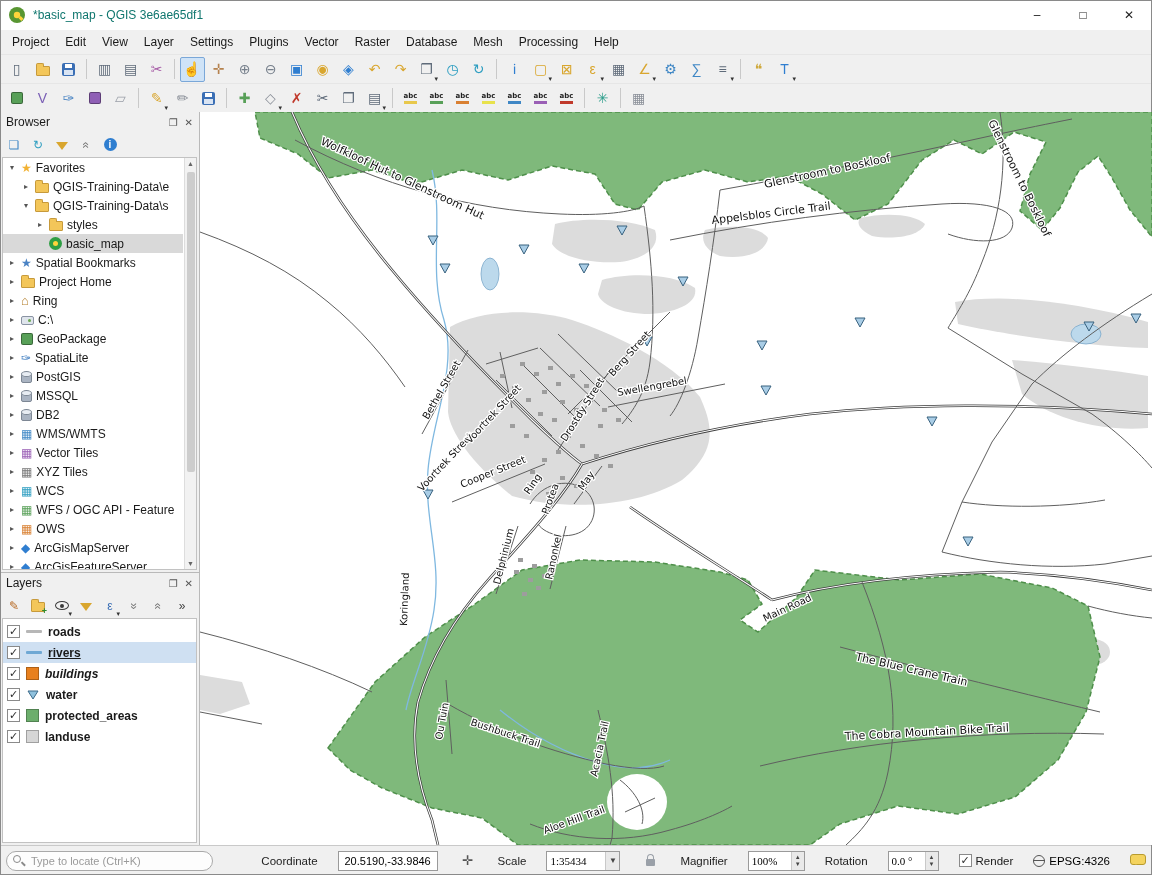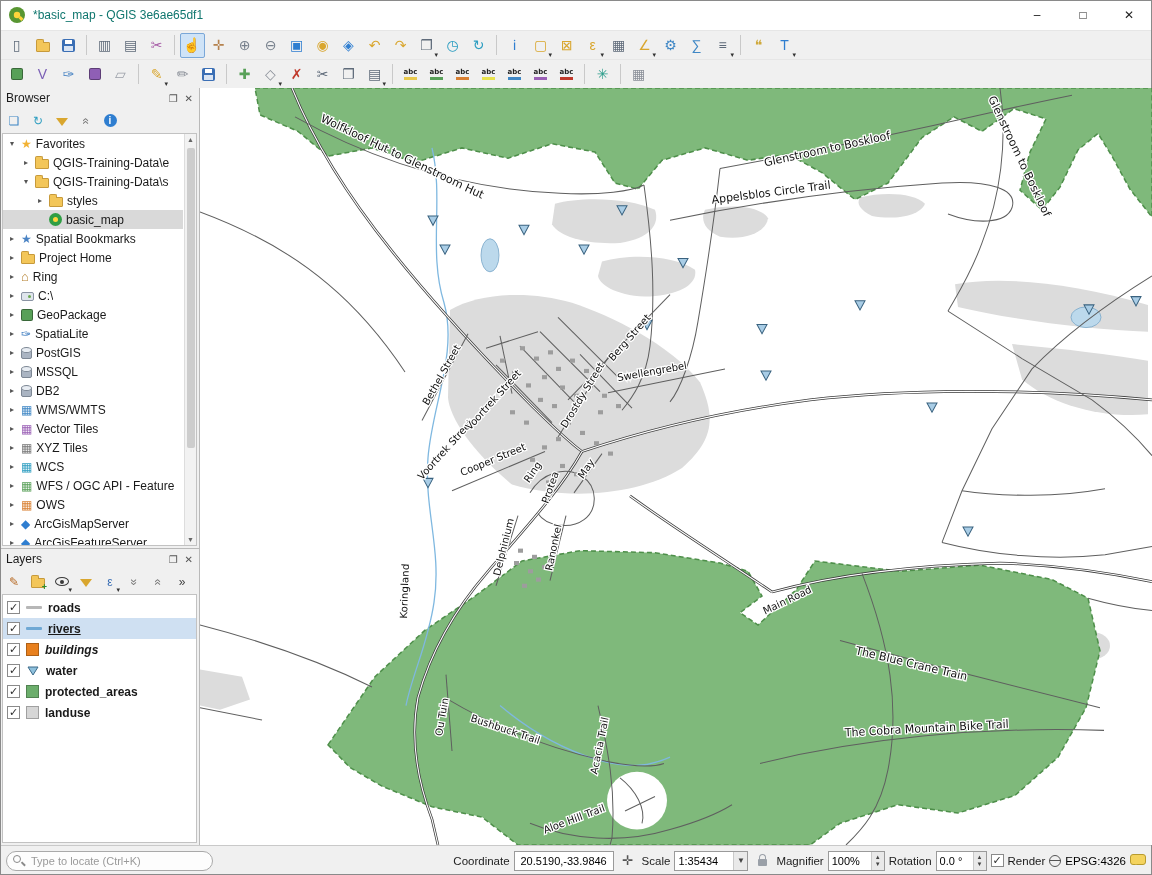--- a/index.html
+++ b/index.html
@@ -64,26 +64,26 @@
 .buildings rect{fill:#9d9d9d}
 .wmark{fill:#a9cde6;stroke:#39627f;stroke-width:1}
 .maplabel{fill:#111;stroke:#fff;stroke-width:2.5px;paint-order:stroke;font-family:"DejaVu Sans",sans-serif}
 
 .statusbar{height:30px;background:#f0f0f0;border-top:1px solid #c9c9c9;display:flex;align-items:center;gap:6px;padding:0 6px;font-size:11.5px;flex:none}
 .locate{position:relative;width:207px;height:20px;flex:none}
 .locate input{width:100%;height:100%;border:1px solid #a9a9a9;border-radius:10px;background:#fdfdfd;padding:0 6px 0 24px;font-size:11px;color:#333;font-family:inherit}
 .locate input::placeholder{color:#9a9a9a}
 .lens{position:absolute;left:7px;top:4px;width:8px;height:8px;border:1.5px solid #8a8a8a;border-radius:50%}
 .lens::after{content:"";position:absolute;left:7px;top:7px;width:5px;height:1.5px;background:#8a8a8a;transform:rotate(45deg)}
-.sb-right{margin-left:auto;display:flex;align-items:center;gap:4px}
+.sb-right{margin-left:auto;display:flex;align-items:center;gap:20px}
 .sb-label{color:#222}
 .sb-input{height:20px;border:1px solid #9a9a9a;background:#fff;font-size:11px;padding:0 4px;text-align:center;font-family:inherit}
 .coord{width:100px}
 .combo{display:flex;align-items:stretch;height:20px;border:1px solid #9a9a9a;background:#fff}
-.combo input{border:none;font-size:11px;padding:0 3px;font-family:Liberation Sans, sans-serif}
+.combo input{border:none;font-size:11px;padding:0 3px;font-family:Liberation Serif, serif}
 .combo .dd2{width:14px;border-left:1px solid #c9c9c9;background:#e9e9e9;font-size:8px;display:flex;align-items:center;justify-content:center;color:#444}
 .combo .spin{display:flex;flex-direction:column;justify-content:center;width:13px;border-left:1px solid #c9c9c9;background:#e9e9e9}
 .combo .spin span{font-size:6px;line-height:7px;text-align:center;color:#444}
 .scale-in{width:58px}.mag-in{width:42px}.rot-in{width:36px}
 .sb-icon{width:20px;height:20px;border:none;background:transparent;display:inline-flex;align-items:center;justify-content:center;color:#555;font-family:inherit}
 .i-lock{display:inline-block;width:9px;height:7px;background:#9aa0a8;border-radius:1px;position:relative;margin-top:4px}
 .i-lock::before{content:"";position:absolute;top:-5px;left:1px;width:5px;height:5px;border:1.5px solid #9aa0a8;border-bottom:none;border-radius:4px 4px 0 0}
 .render{display:flex;align-items:center;gap:4px}
 .crs{display:flex;align-items:center;gap:4px;border:none;background:transparent;font-size:11.5px;font-family:inherit}
 .i-crs{display:inline-block;width:12px;height:12px;border:1.5px solid #555;border-radius:50%;position:relative}
@@ -124,20 +124,34 @@
         <rect x="11" y="11" width="4" height="3" transform="rotate(45 13 12.5)" fill="#ffd43b"></rect>
       </svg>
     <span class="title">*basic_map - QGIS 3e6ae65df1</span>
     <div class="win-controls">
       <button>–</button>
       <button>□</button>
       <button>✕</button>
     </div>
   </div>
 
+  <div class="menubar" id="menubar">
+      <span class="menu-item">Project</span>
+      <span class="menu-item">Edit</span>
+      <span class="menu-item">View</span>
+      <span class="menu-item">Layer</span>
+      <span class="menu-item">Settings</span>
+      <span class="menu-item">Plugins</span>
+      <span class="menu-item">Vector</span>
+      <span class="menu-item">Raster</span>
+      <span class="menu-item">Database</span>
+      <span class="menu-item">Mesh</span>
+      <span class="menu-item">Processing</span>
+      <span class="menu-item">Help</span>
+    </div>
   <div class="toolbar" id="toolbar1">
       <button class="tool">
         <span class="g" style="color:#5f6b7a">▯</span>
       </button>
       <button class="tool">
         <span class="i-folder"></span>
       </button>
       <button class="tool">
         <span class="i-disk"></span>
       </button>

